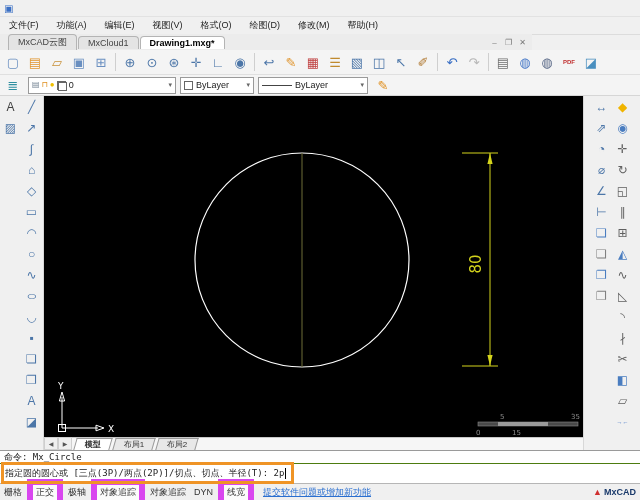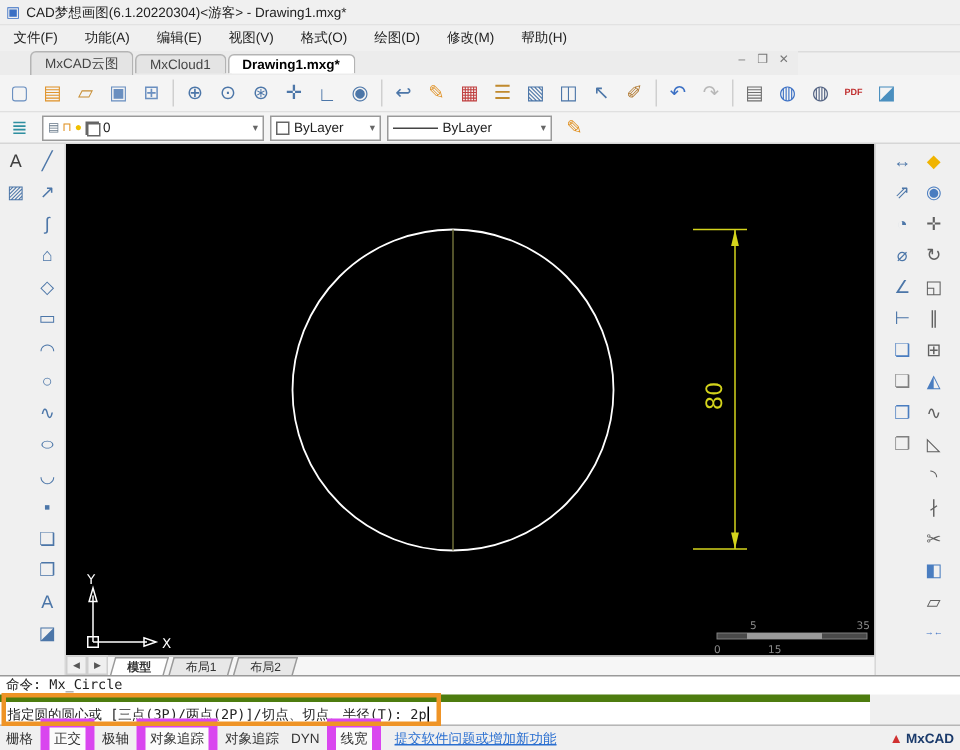--- a/index.html
+++ b/index.html
@@ -6,21 +6,21 @@
   body{width:640px;height:500px;position:relative;background:#f0f0f0;
        font-family:"Liberation Sans","DejaVu Sans",sans-serif;font-size:9px;color:#222;overflow:hidden}
   .abs{position:absolute}
   
   #titlebar{left:0;top:0;width:640px;height:17px;background:#f0f0f0;display:flex;align-items:center;gap:4px;padding-left:4px;box-sizing:border-box;border-bottom:1px solid #e2e2e2}
   #app-icon{color:#3a6fc4;font-size:10px}
   
   #menubar{left:0;top:17px;width:640px;height:17px;display:flex;align-items:center;background:#f0f0f0;border-bottom:1px solid #dcdcdc}
   .menu-item{padding:2px 9px;color:#222}
   
-  #tabbar{left:0;top:34px;width:532px;height:16px;background:#ececec;display:flex;align-items:flex-start;padding-left:20px;box-sizing:border-box}
+  #tabbar{left:0;top:34px;width:532px;height:16px;background:#ececec;display:flex;align-items:center;padding-left:8px;box-sizing:border-box}
   .dtab{padding:1px 9px 1px;margin-right:1px;border:1px solid #b4b4b4;border-bottom:none;border-radius:4px 4px 0 0;background:#e4e4e4;color:#444;white-space:nowrap}
   .dtab.active{background:#fff;color:#000;font-weight:bold}
   #winctrl{margin-left:auto;display:flex;gap:3px;margin-right:4px;color:#777;font-size:8px}
   #winctrl .ticon{width:11px;height:11px;font-size:8px}
   
   #toolbar1{left:0;top:50px;width:640px;height:25px;background:#f4f4f4;display:flex;align-items:center;padding:0 2px;box-sizing:border-box;border-bottom:1px solid #e0e0e0}
   #toolbar2{left:0;top:75px;width:640px;height:21px;background:#f4f4f4;display:flex;align-items:center;gap:4px;padding:0 2px;box-sizing:border-box;border-bottom:1px solid #d6d6d6}
   .hstrip{display:flex;align-items:center}
   .ticon{width:22px;height:22px;display:flex;align-items:center;justify-content:center;font-size:13px;cursor:default}
   .ticon.sep,.ticon.sep:hover{width:0;height:18px;border-left:1px solid #cfcfcf;margin:0 3px;outline:none;background:none}
@@ -41,39 +41,38 @@
   #left-tools{left:0;top:0;height:354px;width:44px;display:flex;border-right:1px solid #d8d8d8;box-sizing:border-box}
   #right-tools{left:583px;top:0;height:354px;width:57px;display:flex;justify-content:center;border-left:1px solid #d8d8d8;box-sizing:border-box;background:#f0f0f0}
   #canvas{left:44px;top:0;width:539px;height:341px;background:#000}
   #model-strip{left:44px;top:341px;width:539px;height:13px;background:#f6f6f6;display:flex;align-items:flex-end;font-size:8px;border-top:1px solid #c8c8c8;box-sizing:border-box}
   .mnav{width:12px;height:11px;display:flex;align-items:center;justify-content:center;color:#555;font-size:6px;border:1px solid #cfcfcf;background:#efefef}
   .mtab{padding:0 9px;height:11px;line-height:11px;border:1px solid #999;border-bottom:none;background:#e8e8e8;transform:skewX(-16deg);margin-left:3px;color:#333}
   .mtab span{display:inline-block;transform:skewX(16deg)}
   .mtab.active{background:#fff;font-weight:bold}
   
   #cmd-history{left:0;top:450px;width:640px;height:13px;background:#fff;border-top:1px solid #9a9a9a;line-height:13px;padding-left:4px;box-sizing:border-box;font-family:"DejaVu Sans Mono","Liberation Mono",monospace;font-size:9px}
-  #cmd-input{left:0;top:463px;width:580px;height:20px;background:#fff;border-top:5px solid #4d7c0f;line-height:19px;padding-left:5px;box-sizing:border-box;font-family:"DejaVu Sans Mono","Liberation Mono",monospace;font-size:9px}
+  #cmd-input{left:0;top:463px;width:640px;height:20px;background:#fff;border-top:1px solid #4d7c0f;line-height:19px;padding-left:5px;box-sizing:border-box;font-family:"DejaVu Sans Mono","Liberation Mono",monospace;font-size:9px}
   #cursor{display:inline-block;width:1px;height:11px;background:#000;vertical-align:middle;margin-left:1px}
   #highlight-box{left:1px;top:462px;width:293px;height:22px;border:3px solid #ef9426;box-sizing:border-box;z-index:20;pointer-events:none}
   
   #statusbar{left:0;top:483px;width:640px;height:17px;background:#f0f0f0;border-top:1px solid #b6b6b6;display:flex;align-items:center;box-sizing:border-box;font-size:9px}
   #coords{font-family:"DejaVu Sans Mono","Liberation Mono",monospace;font-size:8px;color:#444;padding:0 6px;width:195px}
   .toggle{padding:1px 3px;margin:12px 1px;color:#333;white-space:nowrap}
   .toggle.boxed{border:6px solid #d946ef;background:#fbfbfb}
   #issue-link{color:#2a6fd0;margin-left:8px;white-space:nowrap}
   #brand{margin-left:auto;margin-right:4px;display:flex;align-items:center;gap:2px;font-weight:bold;color:#1a3a6b}
   #brand .logo{color:#d03030;font-size:9px}
   svg text{font-family:"DejaVu Sans","Liberation Sans",sans-serif}
 </style>
 </head>
 <body>
 
 <div id="titlebar" class="abs">
   <span id="app-icon">▣</span>
-  <span>CAD梦想画图(6.1.20220304)&lt;游客&gt;  - Drawing1.mxg*</span>
 </div>
 
 <div id="menubar" class="abs hstrip">
 
 <div class="menu-item"><span>文件(F)</span></div>
     <div class="menu-item"><span>功能(A)</span></div>
     <div class="menu-item"><span>编辑(E)</span></div>
     <div class="menu-item"><span>视图(V)</span></div>
     <div class="menu-item"><span>格式(O)</span></div>
     <div class="menu-item"><span>绘图(D)</span></div>

